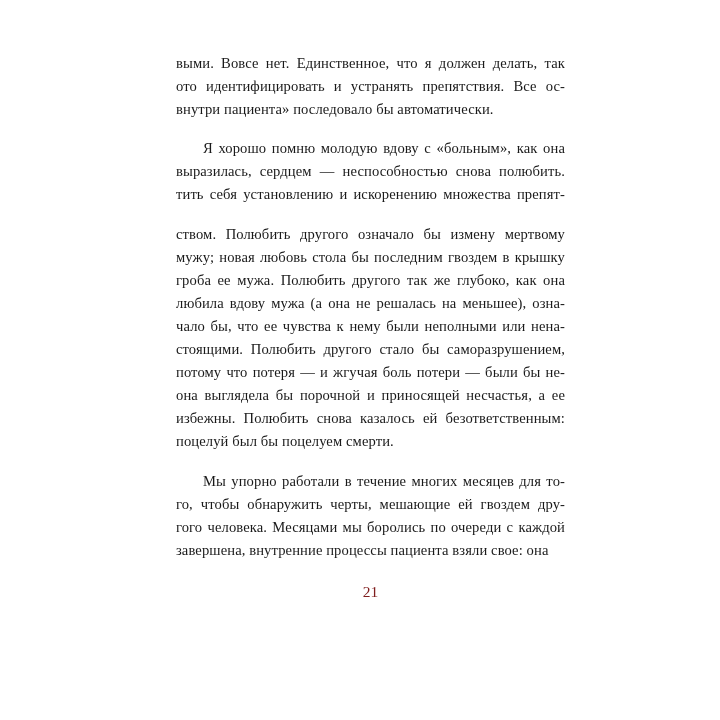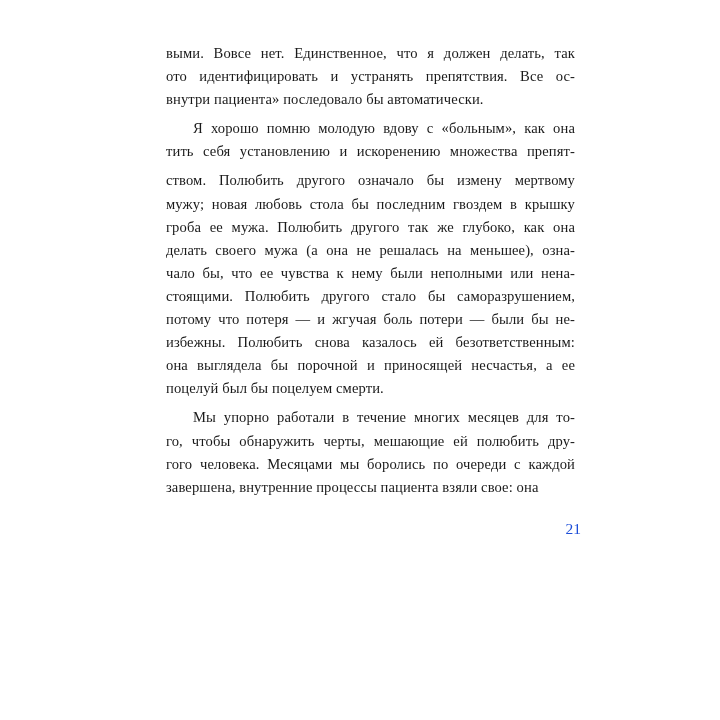--- a/index.html
+++ b/index.html
@@ -12,71 +12,72 @@
   }
   .page {
     position: absolute;
     left: 160px;
     top: 36px;
     width: 421px;
     font-family: "Liberation Serif", serif;
     color: #1a1a1a;
   }
   .paragraph {
-    margin: 6px;
+    margin: 16px;
   }
   .line {
     font-size: 14.6px;
     line-height: 23.1px;
     letter-spacing: 0.1px;
     text-align: justify;
     text-align-last: justify;
     white-space: normal;
   }
   .line.last {
     text-align-last: left;
   }
   .line.indent {
     text-indent: 27px;
   }
   .page-number {
     margin-top: 20px;
-    text-align: right;
+    text-align: center;
     font-size: 15.5px;
     line-height: 20px;
-    color: #1d4ed8;
+    color: #7f1d1d;
   }
 </style>
 </head>
 <body>
 
 <div class="page">
   <div class="text-column">
       <div class="paragraph">
         <div class="line">выми. Вовсе нет. Единственное, что я должен делать, так</div>
         <div class="line">ото идентифицировать и устранять препятствия. Все ос-</div>
         <div class="line last">внутри пациента» последовало бы автоматически.</div>
       </div>
       <div class="paragraph">
         <div class="line indent">Я хорошо помню молодую вдову с «больным», как она</div>
+        <div class="line">выразилась, сердцем — неспособностью снова полюбить.</div>
         <div class="line">тить себя установлению и искоренению множества препят-</div>
       </div>
       <div class="paragraph">
         <div class="line">ством. Полюбить другого означало бы измену мертвому</div>
         <div class="line">мужу; новая любовь стола бы последним гвоздем в крышку</div>
         <div class="line">гроба ее мужа. Полюбить другого так же глубоко, как она</div>
-        <div class="line">делать своего мужа (а она не решалась на меньшее), озна-</div>
+        <div class="line">любила вдову мужа (а она не решалась на меньшее), озна-</div>
         <div class="line">чало бы, что ее чувства к нему были неполными или нена-</div>
         <div class="line">стоящими. Полюбить другого стало бы саморазрушением,</div>
         <div class="line">потому что потеря — и жгучая боль потери — были бы не-</div>
+        <div class="line">она выглядела бы порочной и приносящей несчастья, а ее</div>
         <div class="line">избежны. Полюбить снова казалось ей безответственным:</div>
-        <div class="line">она выглядела бы порочной и приносящей несчастья, а ее</div>
         <div class="line last">поцелуй был бы поцелуем смерти.</div>
       </div>
       <div class="paragraph">
         <div class="line indent">Мы упорно работали в течение многих месяцев для то-</div>
-        <div class="line">го, чтобы обнаружить черты, мешающие ей полюбить дру-</div>
+        <div class="line">го, чтобы обнаружить черты, мешающие ей гвоздем дру-</div>
         <div class="line">гого человека. Месяцами мы боролись по очереди с каждой</div>
         <div class="line last">завершена, внутренние процессы пациента взяли свое: она</div>
       </div>
     </div>
   <div class="page-number">21</div>
 </div>
 
 </body></html>

